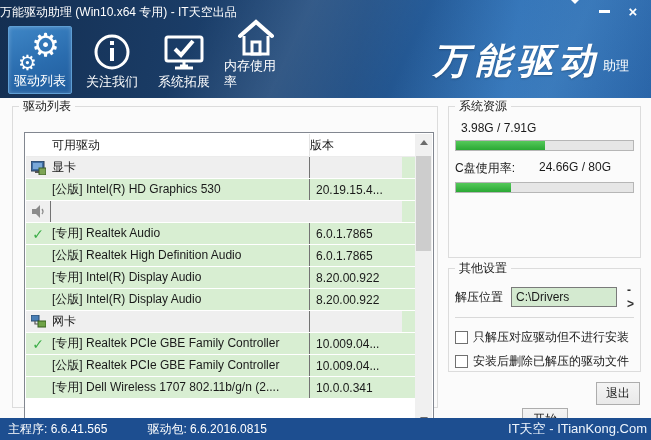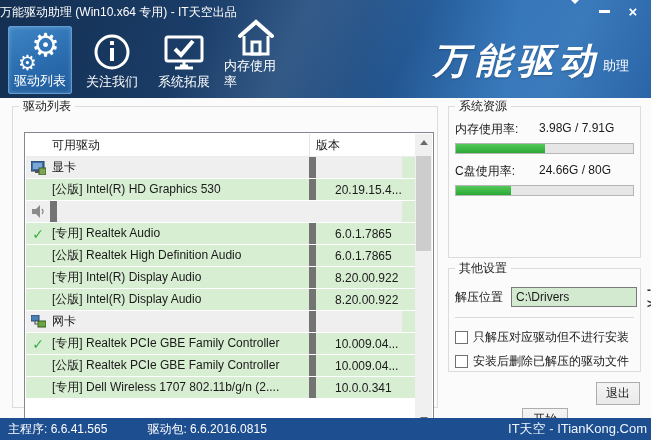--- a/index.html
+++ b/index.html
@@ -38,28 +38,28 @@
   .gb-label { position:absolute; top:-8px; left:6px; background:#fbfbfb; padding:0 4px; font-size:12px; color:#1a1a1a; line-height:15px; }
 
   .gb-drivers { left:12px; top:8px; width:426px; height:302px; }
 
   
   .listview { position:absolute; left:11px; top:25px; width:410px; height:298px; background:#fff; border:1px solid #828790; box-shadow:inset 0 0 0 1px #ffffff; }
   .lv-inner { position:absolute; left:1px; top:1px; right:18px; bottom:1px; overflow:hidden; }
   .lv-header { display:flex; height:23px; background:#ffffff; border-bottom:1px solid #ececec; align-items:center; }
   .lv-h-gutter { width:24px; }
   .lv-h-name { flex:1; padding-left:2px; }
-  .lv-h-version { width:106px; border-left:1px solid #e4e4e4; padding-left:6px; align-self:stretch; display:flex; align-items:center; }
+  .lv-h-version { width:106px; border-left:1px solid #e4e4e4; align-self:stretch; display:flex; align-items:center; }
   .lv-row { display:flex; height:22px; align-items:center; border-bottom:1px solid #ffffff; position:relative; }
   .lv-row.cat { background:#efefef; }
   .lv-row.drv { background:#d8eed2; }
   .lv-row.cat::after { content:""; position:absolute; right:0; top:0; bottom:0; width:13px; background:#d8eed2; }
   .lv-gutter { width:24px; display:flex; align-items:center; justify-content:center; flex-shrink:0; }
   .lv-name { flex:1; padding-left:2px; white-space:nowrap; overflow:hidden; }
-  .lv-version { width:106px; border-left:7px solid #737373; padding-left:19px; align-self:stretch; display:flex; align-items:center; flex-shrink:0; }
+  .lv-version { width:106px; border-left:1px solid #737373; padding-left:6px; align-self:stretch; display:flex; align-items:center; flex-shrink:0; }
   .check { color:#3cae47; font-weight:bold; font-size:14px; line-height:1; }
 
   
   .scrollbar { position:absolute; top:1px; right:1px; bottom:1px; width:17px; background:#f0f0f0; }
   .sb-btn { position:absolute; left:0; width:17px; height:17px; display:flex; align-items:center; justify-content:center; }
   .sb-up { top:0; } .sb-down { bottom:0; }
   .tri-up { width:0; height:0; border-left:4px solid transparent; border-right:4px solid transparent; border-bottom:5px solid #6b6b6b; }
   .tri-down { width:0; height:0; border-left:4px solid transparent; border-right:4px solid transparent; border-top:5px solid #6b6b6b; }
   .sb-thumb { position:absolute; left:1px; top:22px; width:15px; height:95px; background:#cdcdcd; }
 
@@ -69,21 +69,21 @@
   .meter { margin-bottom:9px; }
   .meter-line { display:flex; font-size:12px; margin-bottom:5px; white-space:nowrap; }
   .meter-label { min-width:78px; }
   .meter-value { margin-left:6px; }
   .pbar { height:11px; border:1px solid #b6b6b6; background:#e6e6e6; }
   .pfill { height:100%; background:linear-gradient(#55c95a,#2aa834); }
 
   .gb-other { left:448px; top:170px; width:193px; height:104px; }
   .extract-row { position:absolute; left:6px; top:14px; right:6px; display:flex; align-items:center; }
   .extract-label { white-space:nowrap; }
-  .extract-input { width:126px; height:20px; margin-left:8px; border:1px solid #7a7a7a; background:#d4ead0; font-family:inherit; font-size:12px; padding:0 4px; color:#1a1a1a; }
+  .extract-input { width:106px; height:20px; margin-left:8px; border:1px solid #7a7a7a; background:#d4ead0; font-family:inherit; font-size:12px; padding:0 4px; color:#1a1a1a; }
   .browse { margin-left:10px; color:#333; font-weight:bold; letter-spacing:1px; cursor:default; }
   .sep { position:absolute; left:6px; right:6px; top:48px; border-top:1px solid #d9d9d9; }
   .checks { position:absolute; left:6px; top:58px; right:4px; }
   .check-row { display:flex; align-items:center; height:20px; margin-bottom:4px; white-space:nowrap; }
   .checkbox { width:13px; height:13px; border:1px solid #707070; background:#fff; margin-right:5px; flex-shrink:0; }
 
   .btn { position:absolute; height:23px; border:1px solid #adadad; background:linear-gradient(#f4f4f4,#e9e9e9); font-family:inherit; font-size:12px; color:#1a1a1a; text-align:center; line-height:21px; }
   .btn-start { left:522px; top:284px; width:46px;margin-top:26px; }
   .btn-exit  { left:596px; top:284px; width:44px; }
 
@@ -264,21 +264,20 @@
             </div>
         </div>
       </div>
     </div>
 
     <div class="groupbox gb-sysres">
       <span class="gb-label">系统资源</span>
       <div class="meters" id="meters">
           <div class="meter">
             <div class="meter-line">
-              <span class="meter-label">内存使用率:</span>
               <span class="meter-value">3.98G / 7.91G</span>
             </div>
             <div class="pbar">
               <div class="pfill" style="width: 50%;"></div>
             </div>
           </div>
           <div class="meter">
             <div class="meter-line">
               <span class="meter-label">C盘使用率:</span>
               <span class="meter-value">24.66G / 80G</span>

